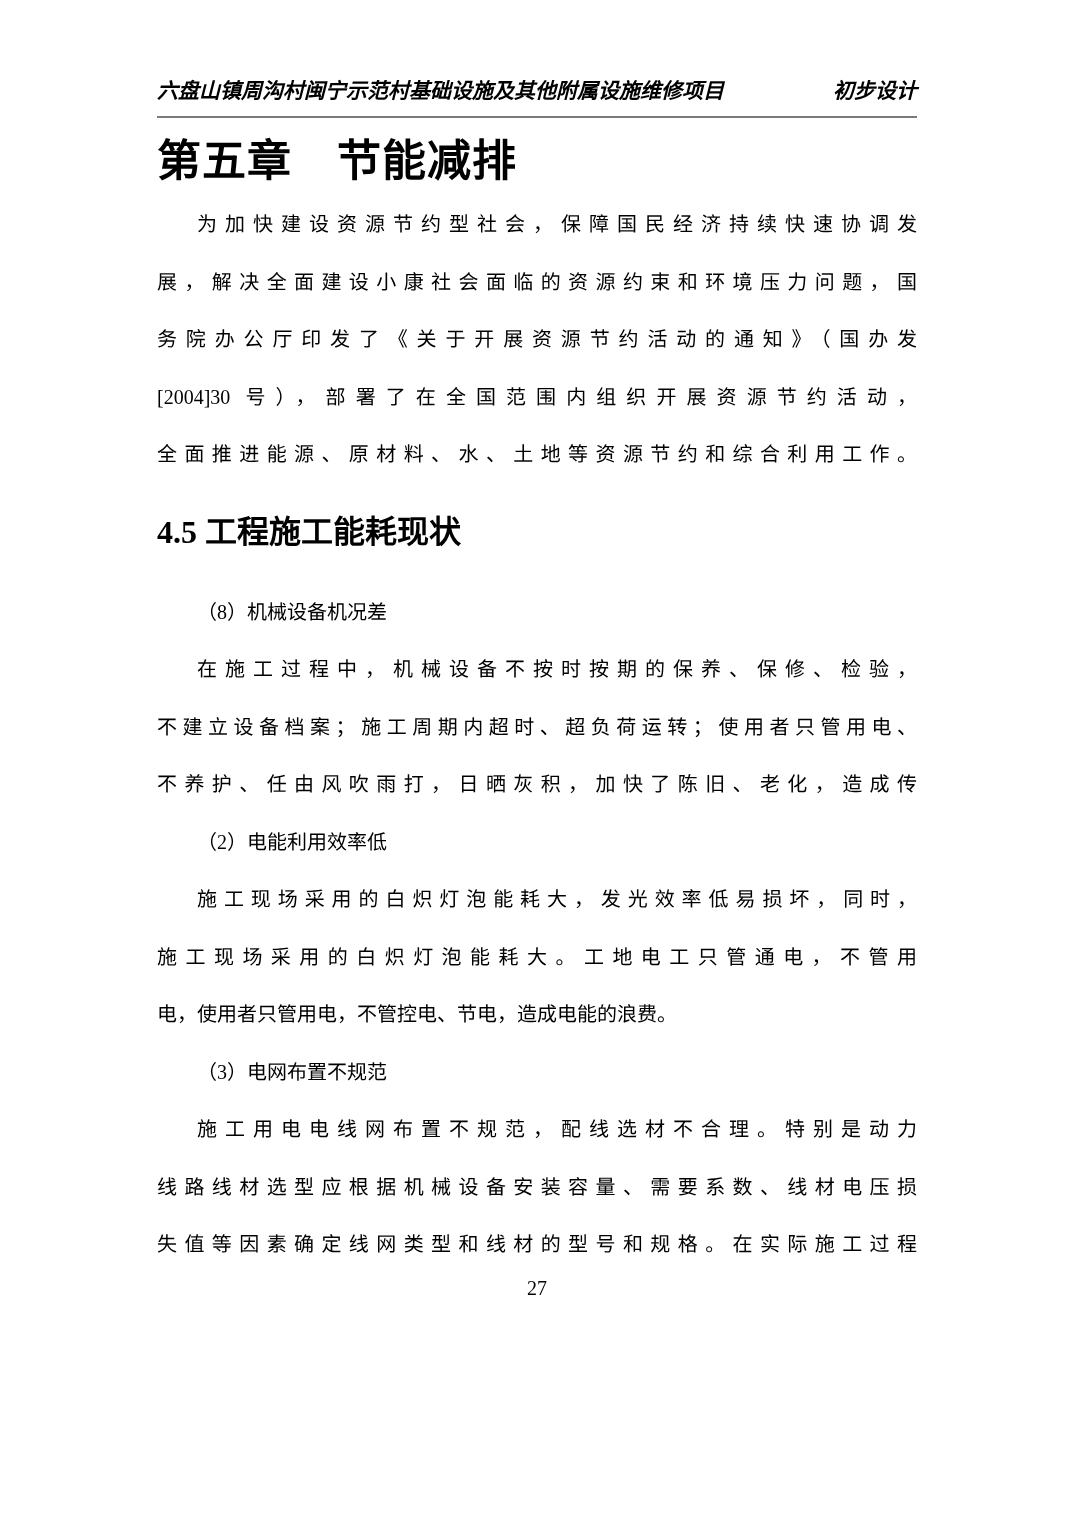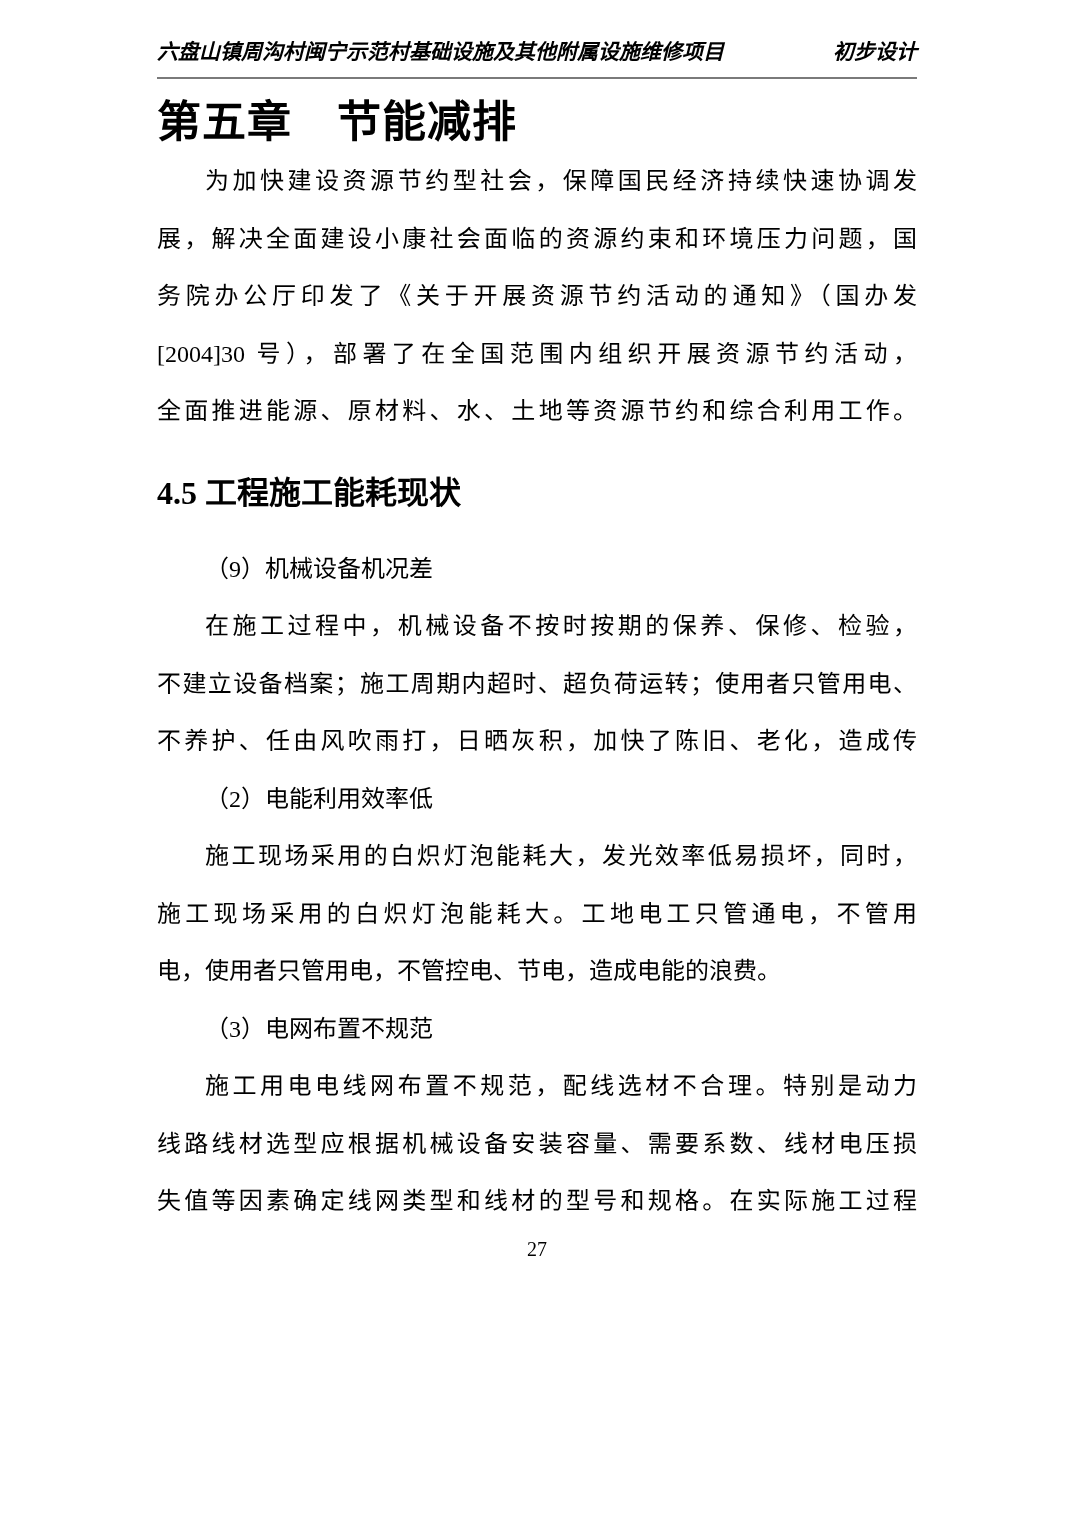--- a/index.html
+++ b/index.html
@@ -12,21 +12,21 @@
     position: relative;
     width: 1074px;
     height: 1520px;
     margin: 0 auto;
     background: #ffffff;
     padding: 0 157px;
     overflow: hidden;
   }
   
   .header {
-    padding-top: 39px;
+    padding-top: 78px;
     padding-bottom: 12px;
     border-bottom: 2px solid #7a7a7a;
   }
   .header-row {
     display: flex;
     justify-content: space-between;
     align-items: baseline;
     font-size: 21px;
     line-height: 26px;
     font-weight: bold;
@@ -36,22 +36,22 @@
   
   .chapter-title {
     margin: 14px 0 6px 0;
     font-size: 44px;
     line-height: 60px;
     font-weight: bold;
     letter-spacing: 1px;
   }
   
   .textline {
-    font-size: 24px;
-    line-height: 44px;
+    font-size: 20px;
+    line-height: 53px;
     height: 57.5px;
     text-align: justify;
     text-justify: inter-character;
     white-space: nowrap;
   }
   .textline.wrapok { white-space: normal; }
   .fill { text-align-last: justify; white-space: normal; }
   .indent { text-indent: 2em; }
   
   .section-heading {
@@ -86,21 +86,21 @@
     <div class="textline fill">展，解决全面建设小康社会面临的资源约束和环境压力问题，国</div>
     <div class="textline fill">务院办公厅印发了《关于开展资源节约活动的通知》（国办发</div>
     <div class="textline fill">[2004]30 号），部署了在全国范围内组织开展资源节约活动，</div>
     <div class="textline fill">全面推进能源、原材料、水、土地等资源节约和综合利用工作。</div>
   </div>
 
   <h2 class="section-heading">4.5 工程施工能耗现状</h2>
 
   <div class="body-block">
 
-    <div class="textline indent">（9）机械设备机况差</div>
+    <div class="textline indent">（8）机械设备机况差</div>
     <div class="textline indent fill">在施工过程中，机械设备不按时按期的保养、保修、检验，</div>
     <div class="textline fill">不建立设备档案；施工周期内超时、超负荷运转；使用者只管用电、</div>
     <div class="textline fill">不养护、任由风吹雨打，日晒灰积，加快了陈旧、老化，造成传</div>
 
     <div class="textline indent">（2）电能利用效率低</div>
     <div class="textline indent fill">施工现场采用的白炽灯泡能耗大，发光效率低易损坏，同时，</div>
     <div class="textline fill">施工现场采用的白炽灯泡能耗大。工地电工只管通电，不管用</div>
     <div class="textline wrapok">电，使用者只管用电，不管控电、节电，造成电能的浪费。</div>
 
     <div class="textline indent">（3）电网布置不规范</div>

